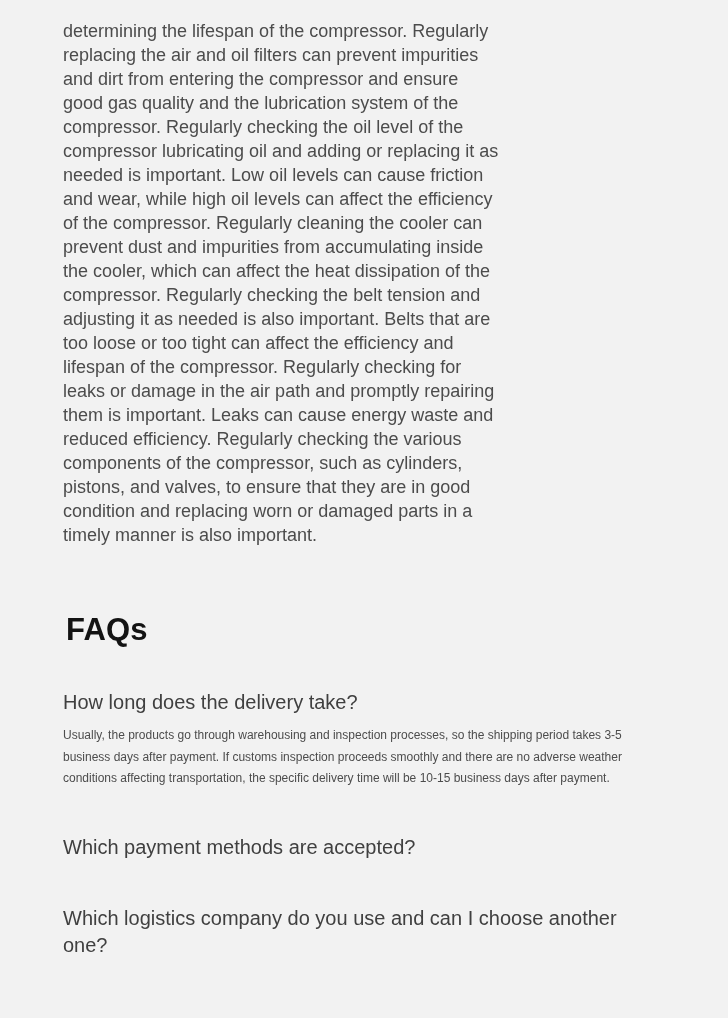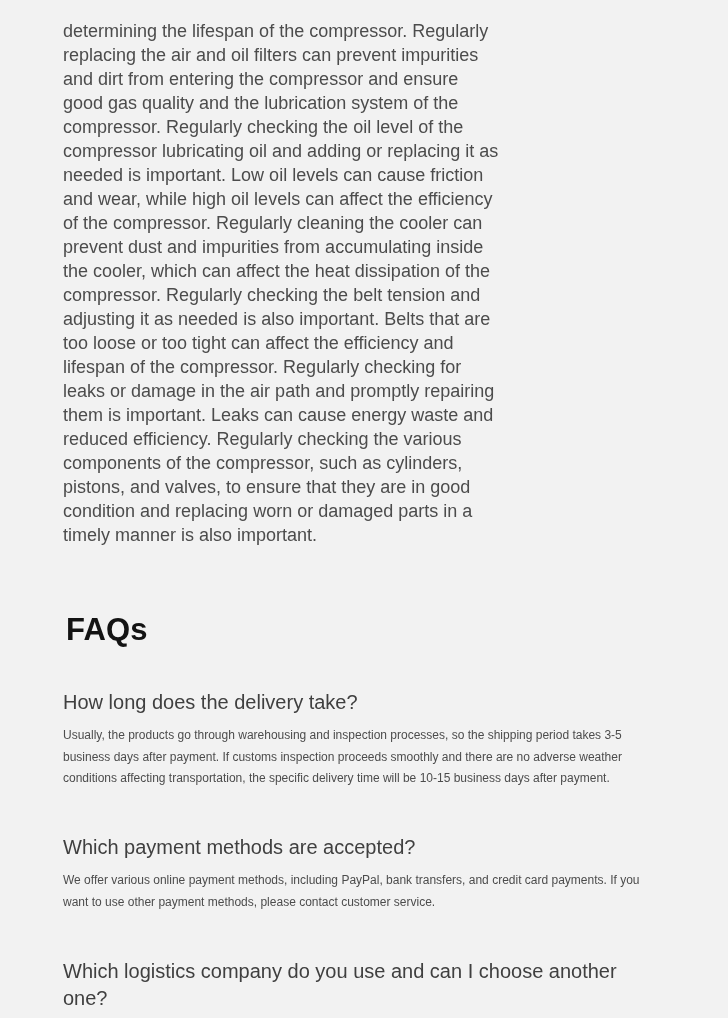--- a/index.html
+++ b/index.html
@@ -72,20 +72,19 @@
 <section class="faq">
   <h2 class="faq-title">FAQs</h2>
 
   <div class="faq-item">
     <h3 class="faq-q">How long does the delivery take?</h3>
     <p class="faq-a">Usually, the products go through warehousing and inspection processes, so the shipping period takes 3-5 business days after payment. If customs inspection proceeds smoothly and there are no adverse weather conditions affecting transportation, the specific delivery time will be 10-15 business days after payment.</p>
   </div>
 
   <div class="faq-item">
     <h3 class="faq-q">Which payment methods are accepted?</h3>
-    <p class="faq-a">We offer various online payment methods, including PayPal, bank transfers, and credit card payments. If you want to use other payment methods, please contact customer service.</p>
   </div>
 
   <div class="faq-item">
     <h3 class="faq-q">Which logistics company do you use and can I choose another one?</h3>
 
   </div>
 </section>
 
 </body></html>

